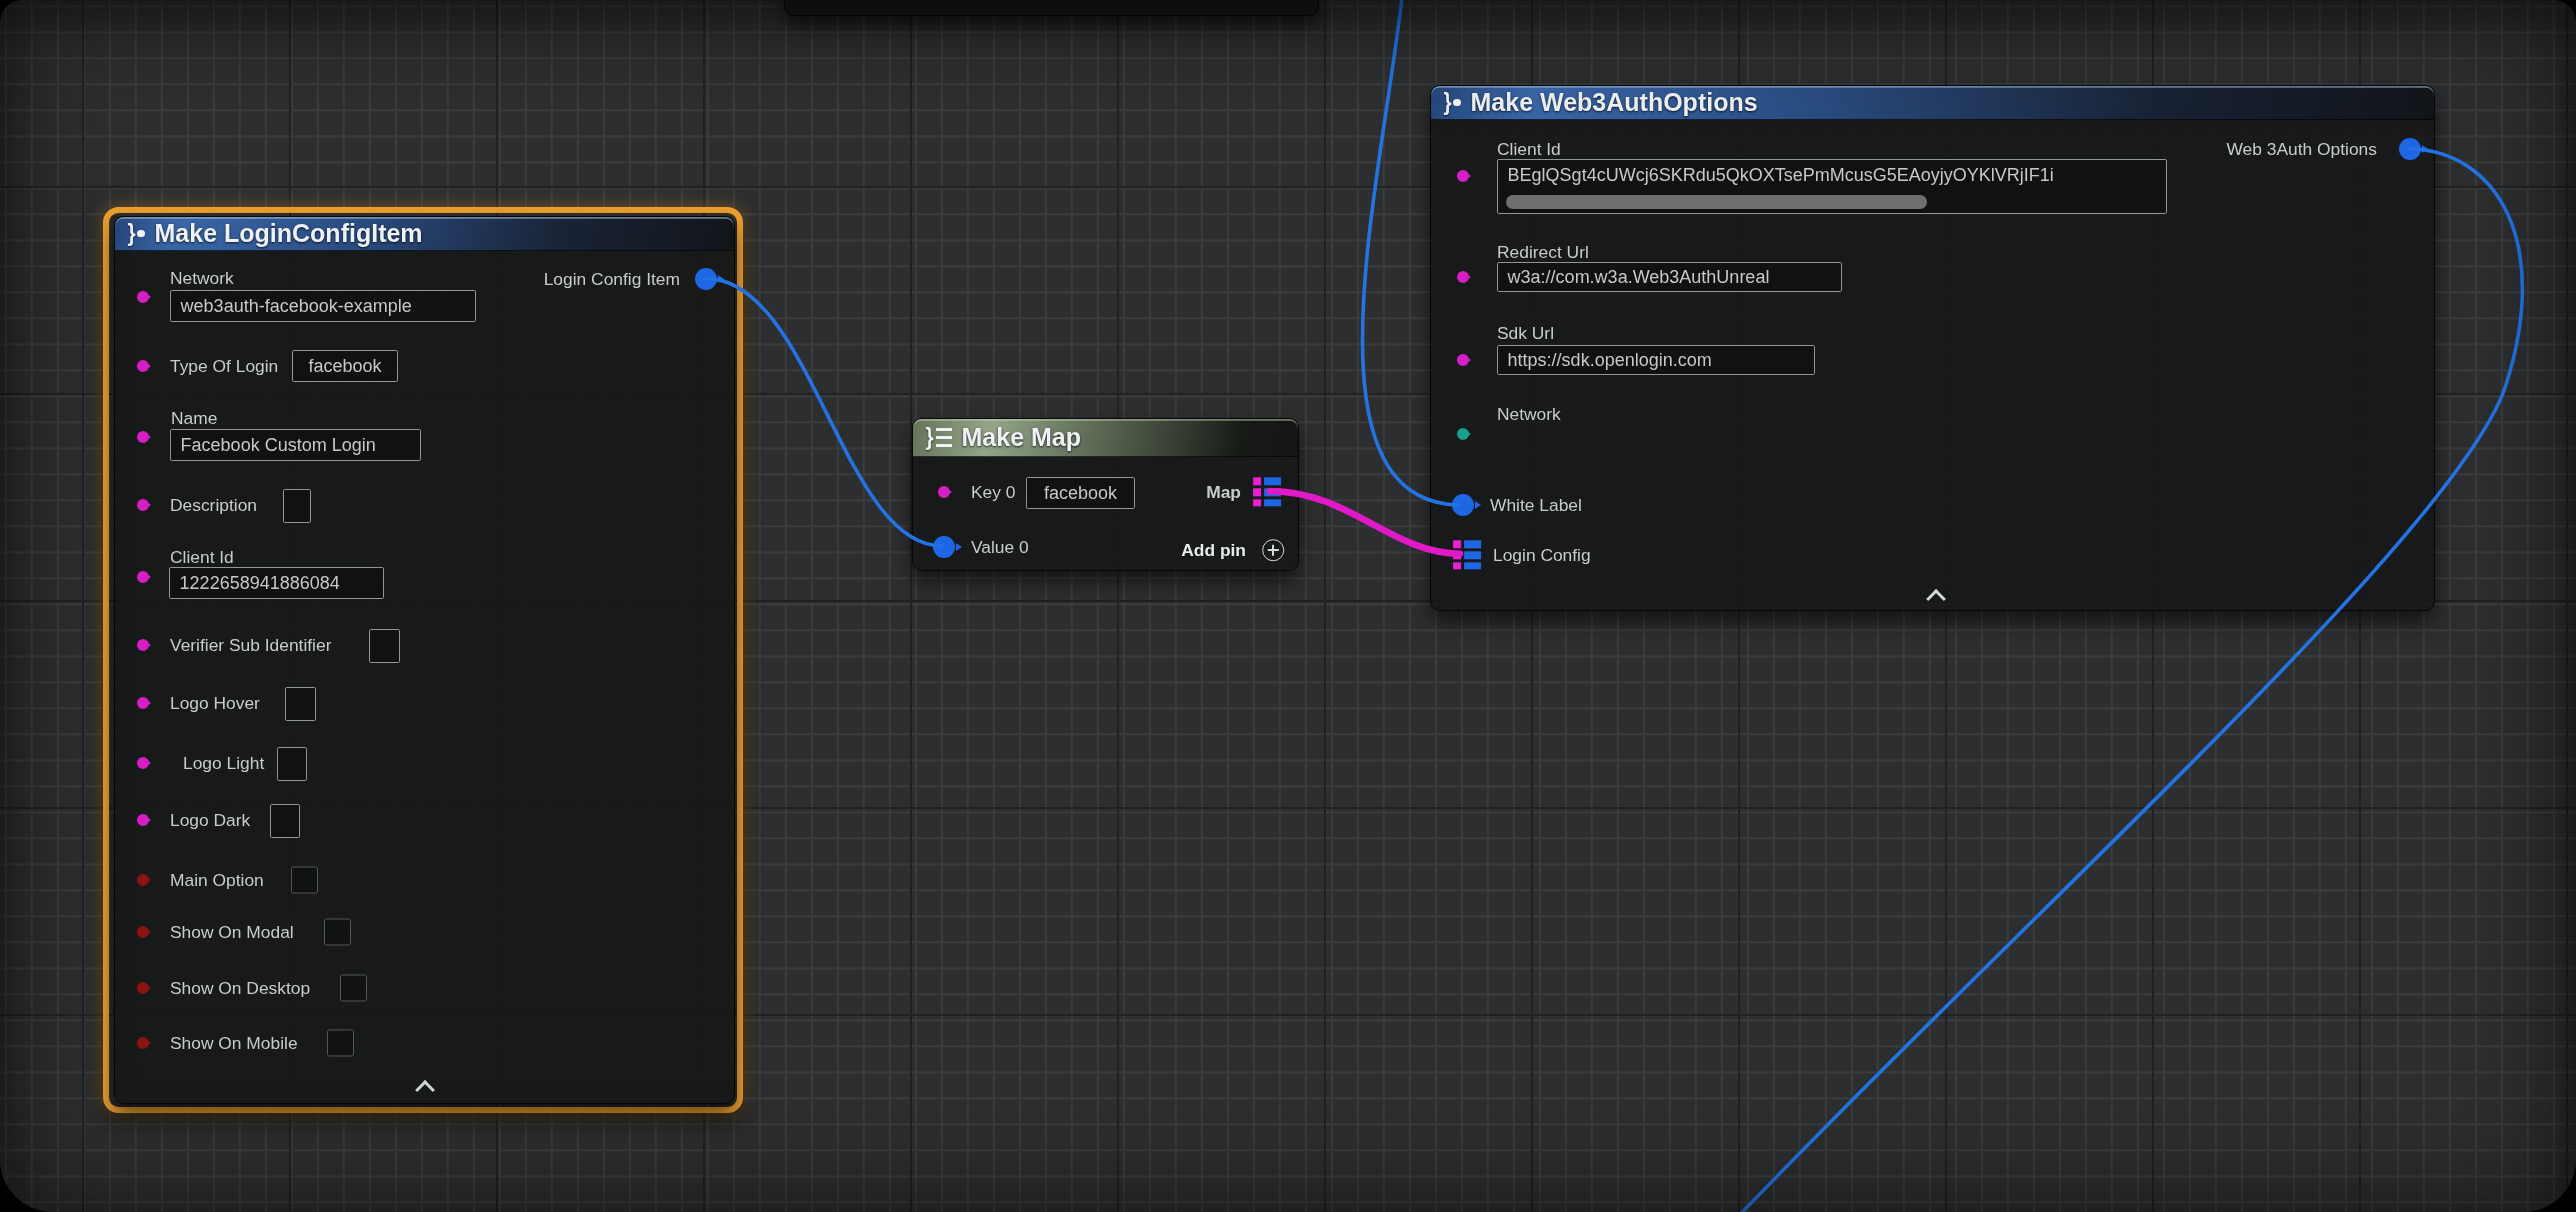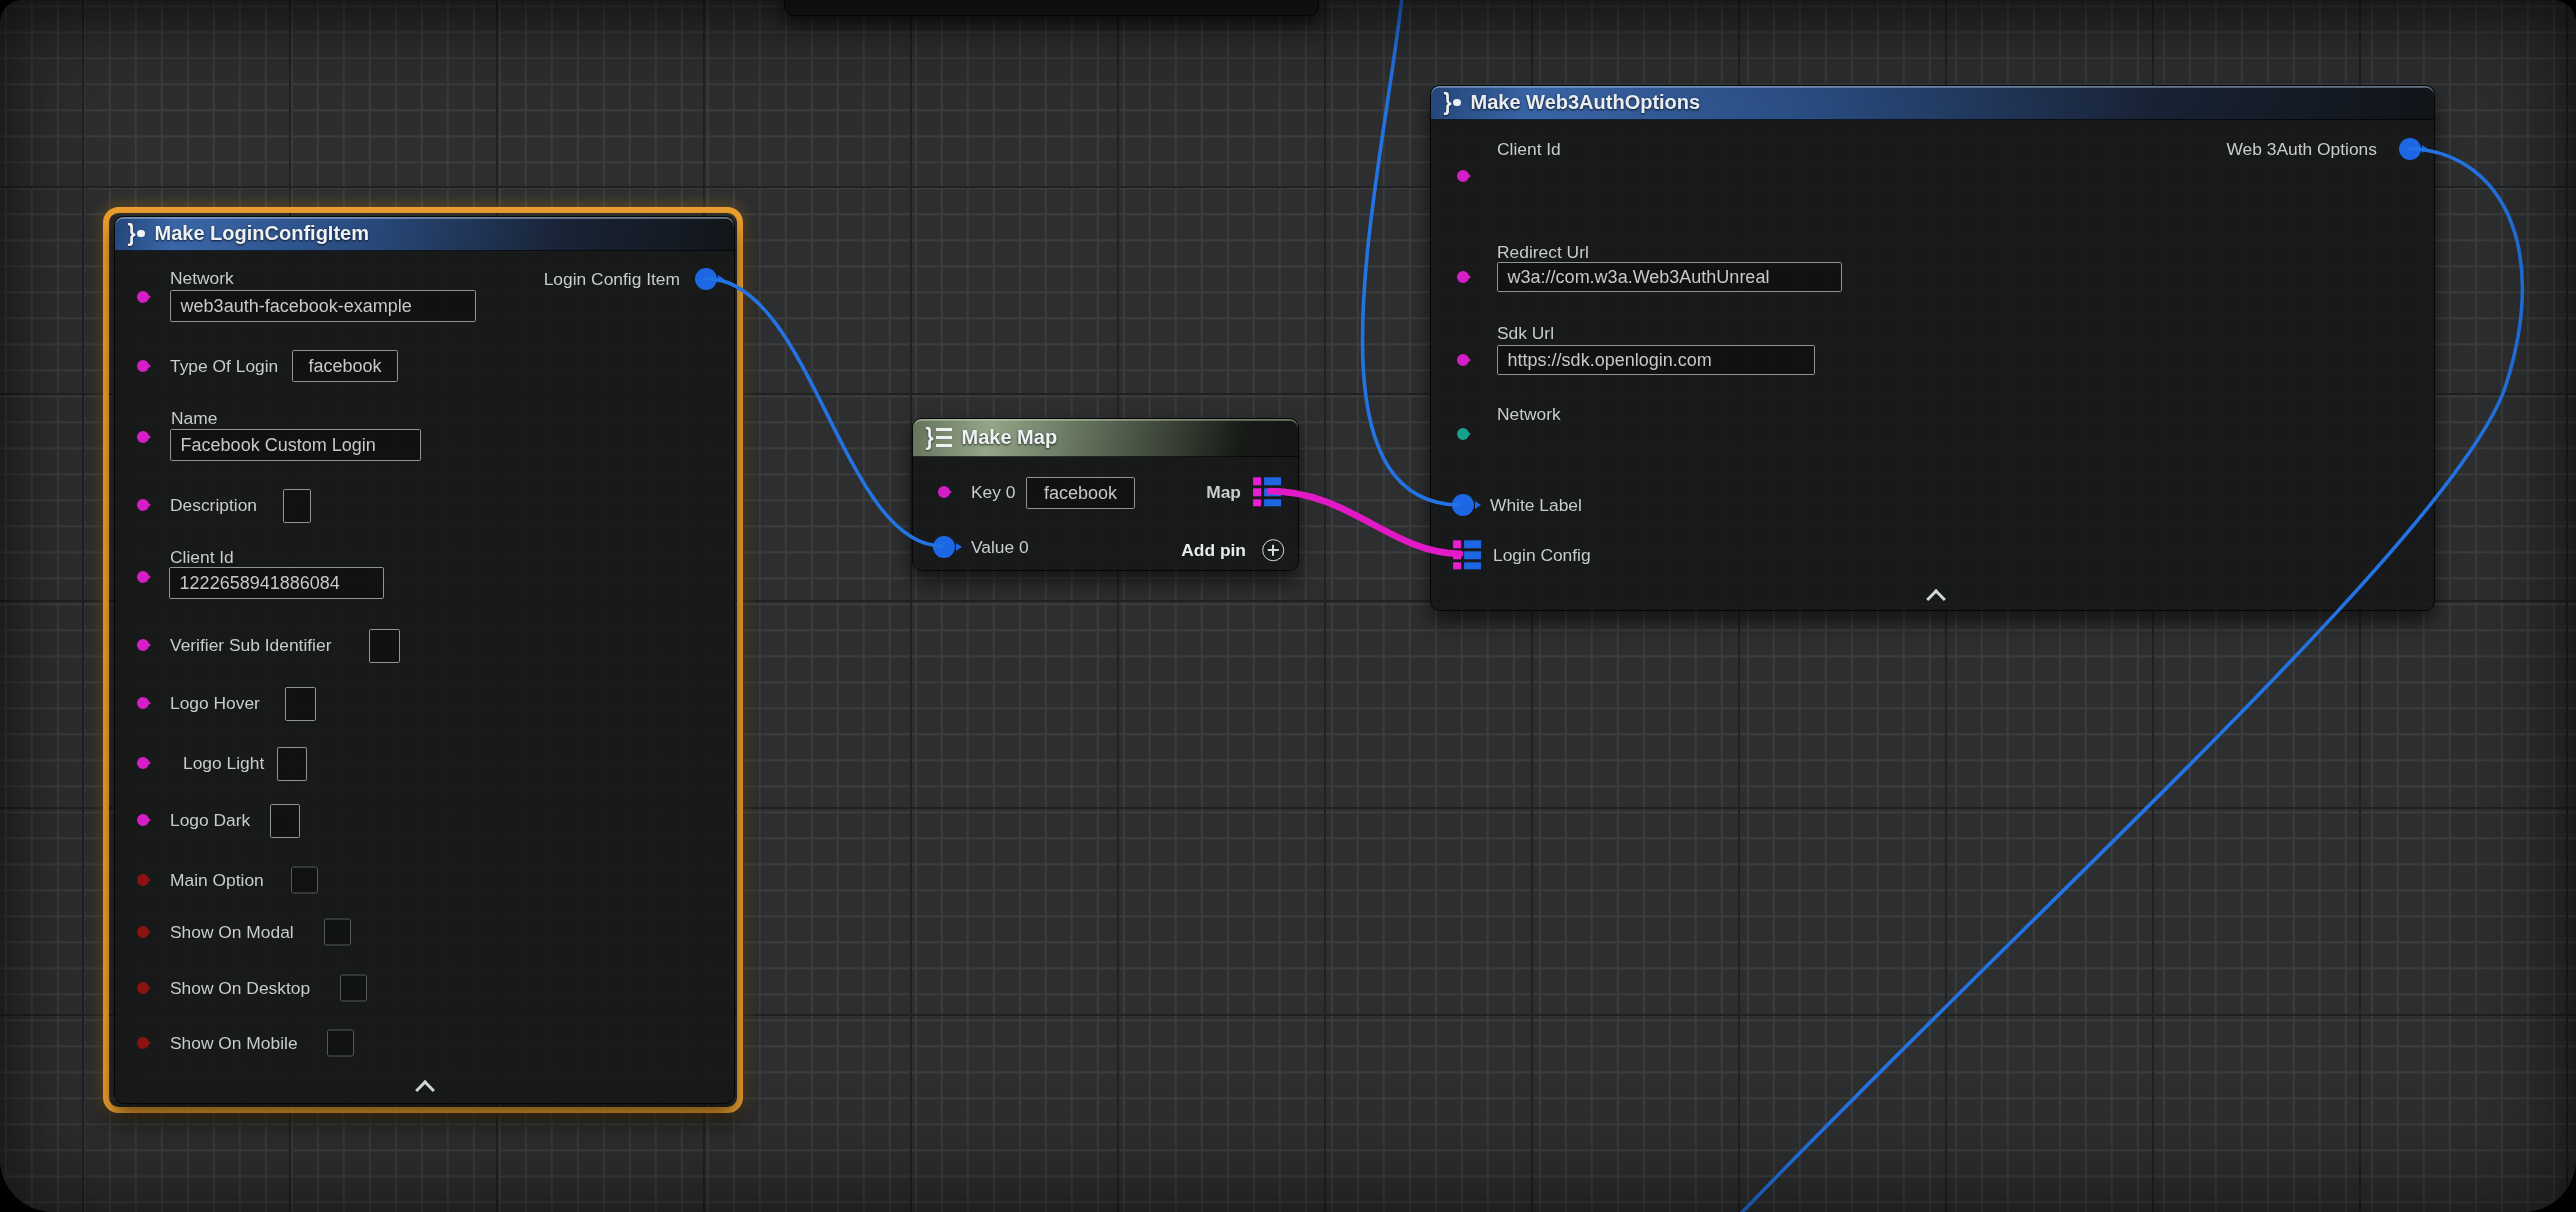--- a/index.html
+++ b/index.html
@@ -31,21 +31,21 @@
     box-shadow:0 10.8px 20.4px rgba(0,0,0,0.55); }
   .nheader { position:absolute; left:0; right:0; top:0;
     display:flex; align-items:center; gap:9.6px; padding-left:12px;
     border-radius:8.4px 8.4px 0 0; border-bottom:1.2px solid rgba(0,0,0,0.65); }
   .nheader.blue {
     background:linear-gradient(100deg,#25477a 0%,#3a66a8 10%,#2a4d82 38%,#192336 72%,#121519 100%);
     box-shadow:inset 0 1.8px 0 rgba(175,200,230,0.55); }
   .nheader.green {
     background:linear-gradient(100deg,#64735b 0%,#94a588 20%,#5f6d58 46%,#171a16 85%,#141614 100%);
     box-shadow:inset 0 1.8px 0 rgba(205,215,190,0.5); }
-  .ntitle { font-size:20px; font-weight:bold; color:#eef2f5; text-shadow:0 1.2px 2.4px rgba(0,0,0,0.8); white-space:nowrap; }
+  .ntitle { font-size:25px; font-weight:bold; color:#eef2f5; text-shadow:0 1.2px 2.4px rgba(0,0,0,0.8); white-space:nowrap; }
   .hicon { display:flex; align-items:center; }
   .hicon .brace { font-size:23px; font-weight:bold; color:#f1f3f4; text-shadow:0 1.2px 1.8px rgba(0,0,0,0.7); transform:scaleX(0.9); }
   .hicon .idot { width:7.8px; height:7.8px; border-radius:50%; background:#f1f3f4; margin-left:1.2px; }
   .hicon .ibars { width:15.6px; height:18.6px; margin-left:2.4px;
     background:linear-gradient(#eef0f1 0 3px, transparent 3px 7.8px, #eef0f1 7.8px 10.8px, transparent 10.8px 15.6px, #eef0f1 15.6px 18.6px); }
 
   
   .selwrap { position:absolute; z-index:9; border:6.6px solid #eda02f; border-radius:15.6px;
     box-shadow:0 0 18px rgba(237,160,47,0.40), 0 8.4px 18px rgba(0,0,0,0.5);
     background:rgba(30,22,6,0.25); }
@@ -220,20 +220,24 @@
             <span class="idot"></span>
         </span>
         <span class="ntitle">Make Web3AuthOptions</span>
       </div>
 
       <div class="plabel" style="right:57px; top:63px;">Web 3Auth Options</div>
       <span class="pin solid" style="left:979px; top:63px; color:#1d66e4;"></span>
 
       <div class="plabel" style="left:66px; top:63px;">Client Id</div>
       <span class="pin ring" style="left:32px; top:90px; color:#d51ec6;"></span>
+      <div class="tbox" style="left:66px; top:73px; width:670px; height:55px; align-items:flex-start; padding-top:4.8px;">
+        <span>BEglQSgt4cUWcj6SKRdu5QkOXTsePmMcusG5EAoyjyOYKlVRjIF1i</span>
+        <div class="sbar"></div>
+      </div>
 
       <div class="plabel" style="left:66px; top:166px;">Redirect Url</div>
       <span class="pin ring" style="left:32px; top:191px; color:#d51ec6;"></span>
       <div class="tbox" style="left:66px; top:176px; width:345px; height:30px;">
         <span>w3a://com.w3a.Web3AuthUnreal</span>
         </div>
 
       <div class="plabel" style="left:66px; top:247px;">Sdk Url</div>
       <span class="pin ring" style="left:32px; top:274px; color:#d51ec6;"></span>
       <div class="tbox" style="left:66px; top:259px; width:318px; height:30px;">

